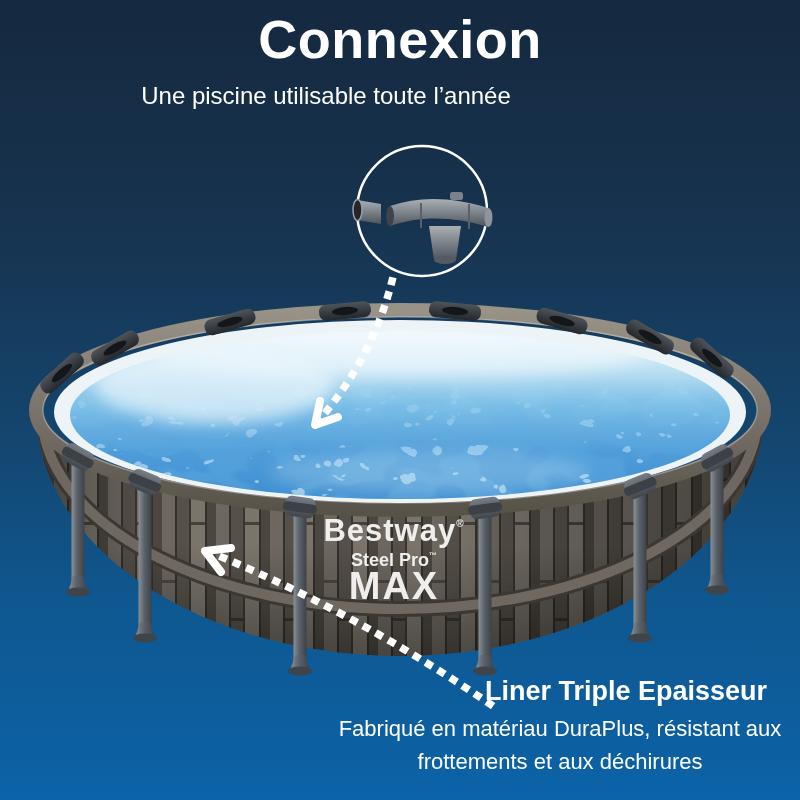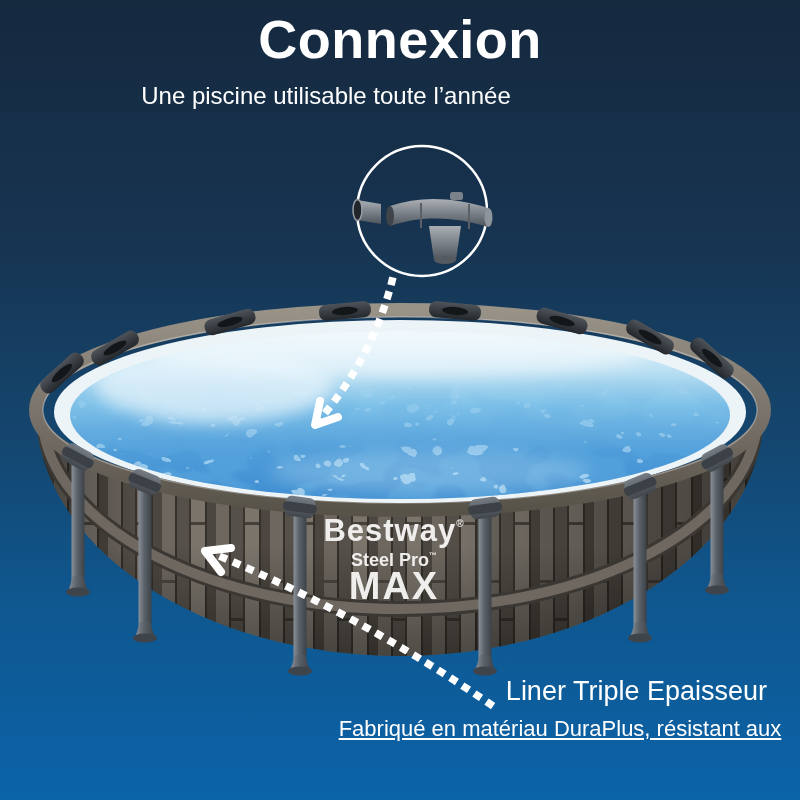--- a/index.html
+++ b/index.html
@@ -7,23 +7,23 @@
     position:relative;width:800px;height:800px;overflow:hidden;
     background:linear-gradient(180deg,#15293f 0%,#17334f 28%,#14466f 55%,#0f578f 75%,#0b63a8 100%);
     font-family:"Liberation Sans",sans-serif;color:#ffffff;
   }
   .abs{position:absolute;}
   .title{top:8px;left:0;width:800px;text-align:center;font-size:54px;font-weight:700;letter-spacing:.5px;}
   .subtitle{top:82px;left:0;width:652px;text-align:center;font-size:24px;font-weight:400;}
   .feat-left{left:6px;top:140px;width:352px;text-align:center;}
   .feat-left h2{margin:0 0 10px 0;font-size:26px;font-weight:700;}
   .feat-left .line{font-size:22px;line-height:32px;white-space:nowrap;}
-  .liner-head{right:33px;top:676px;font-size:27px;font-weight:400;white-space:nowrap;text-align:right;}
+  .liner-head{right:33px;top:676px;font-size:27px;font-weight:700;white-space:nowrap;text-align:right;}
   .liner-desc{left:326px;top:712px;width:468px;text-align:center;font-size:22px;line-height:33px;}
-  .liner-desc .line{white-space:nowrap;text-decoration:underline;}
+  .liner-desc .line{white-space:nowrap;}
   svg{display:block;}
 </style>
 </head>
 <body>
 
 <div id="canvas">
 
   <svg class="abs" style="left:0;top:0" width="800" height="800" viewBox="0 0 800 800">
     <defs>
       <pattern id="wood" patternUnits="userSpaceOnUse" width="54" height="140">
@@ -266,15 +266,16 @@
     </g>
   </svg>
 
   <div class="abs title">Connexion</div>
   <div class="abs subtitle">Une piscine utilisable toute l’année</div>
 
 
   <div class="abs liner-head">Liner Triple Epaisseur</div>
   <div class="abs liner-desc">
     <div class="line">Fabriqué en matériau DuraPlus, résistant aux</div>
+    <div class="line">frottements et aux déchirures</div>
   </div>
 
 </div>
 
 </body></html>

